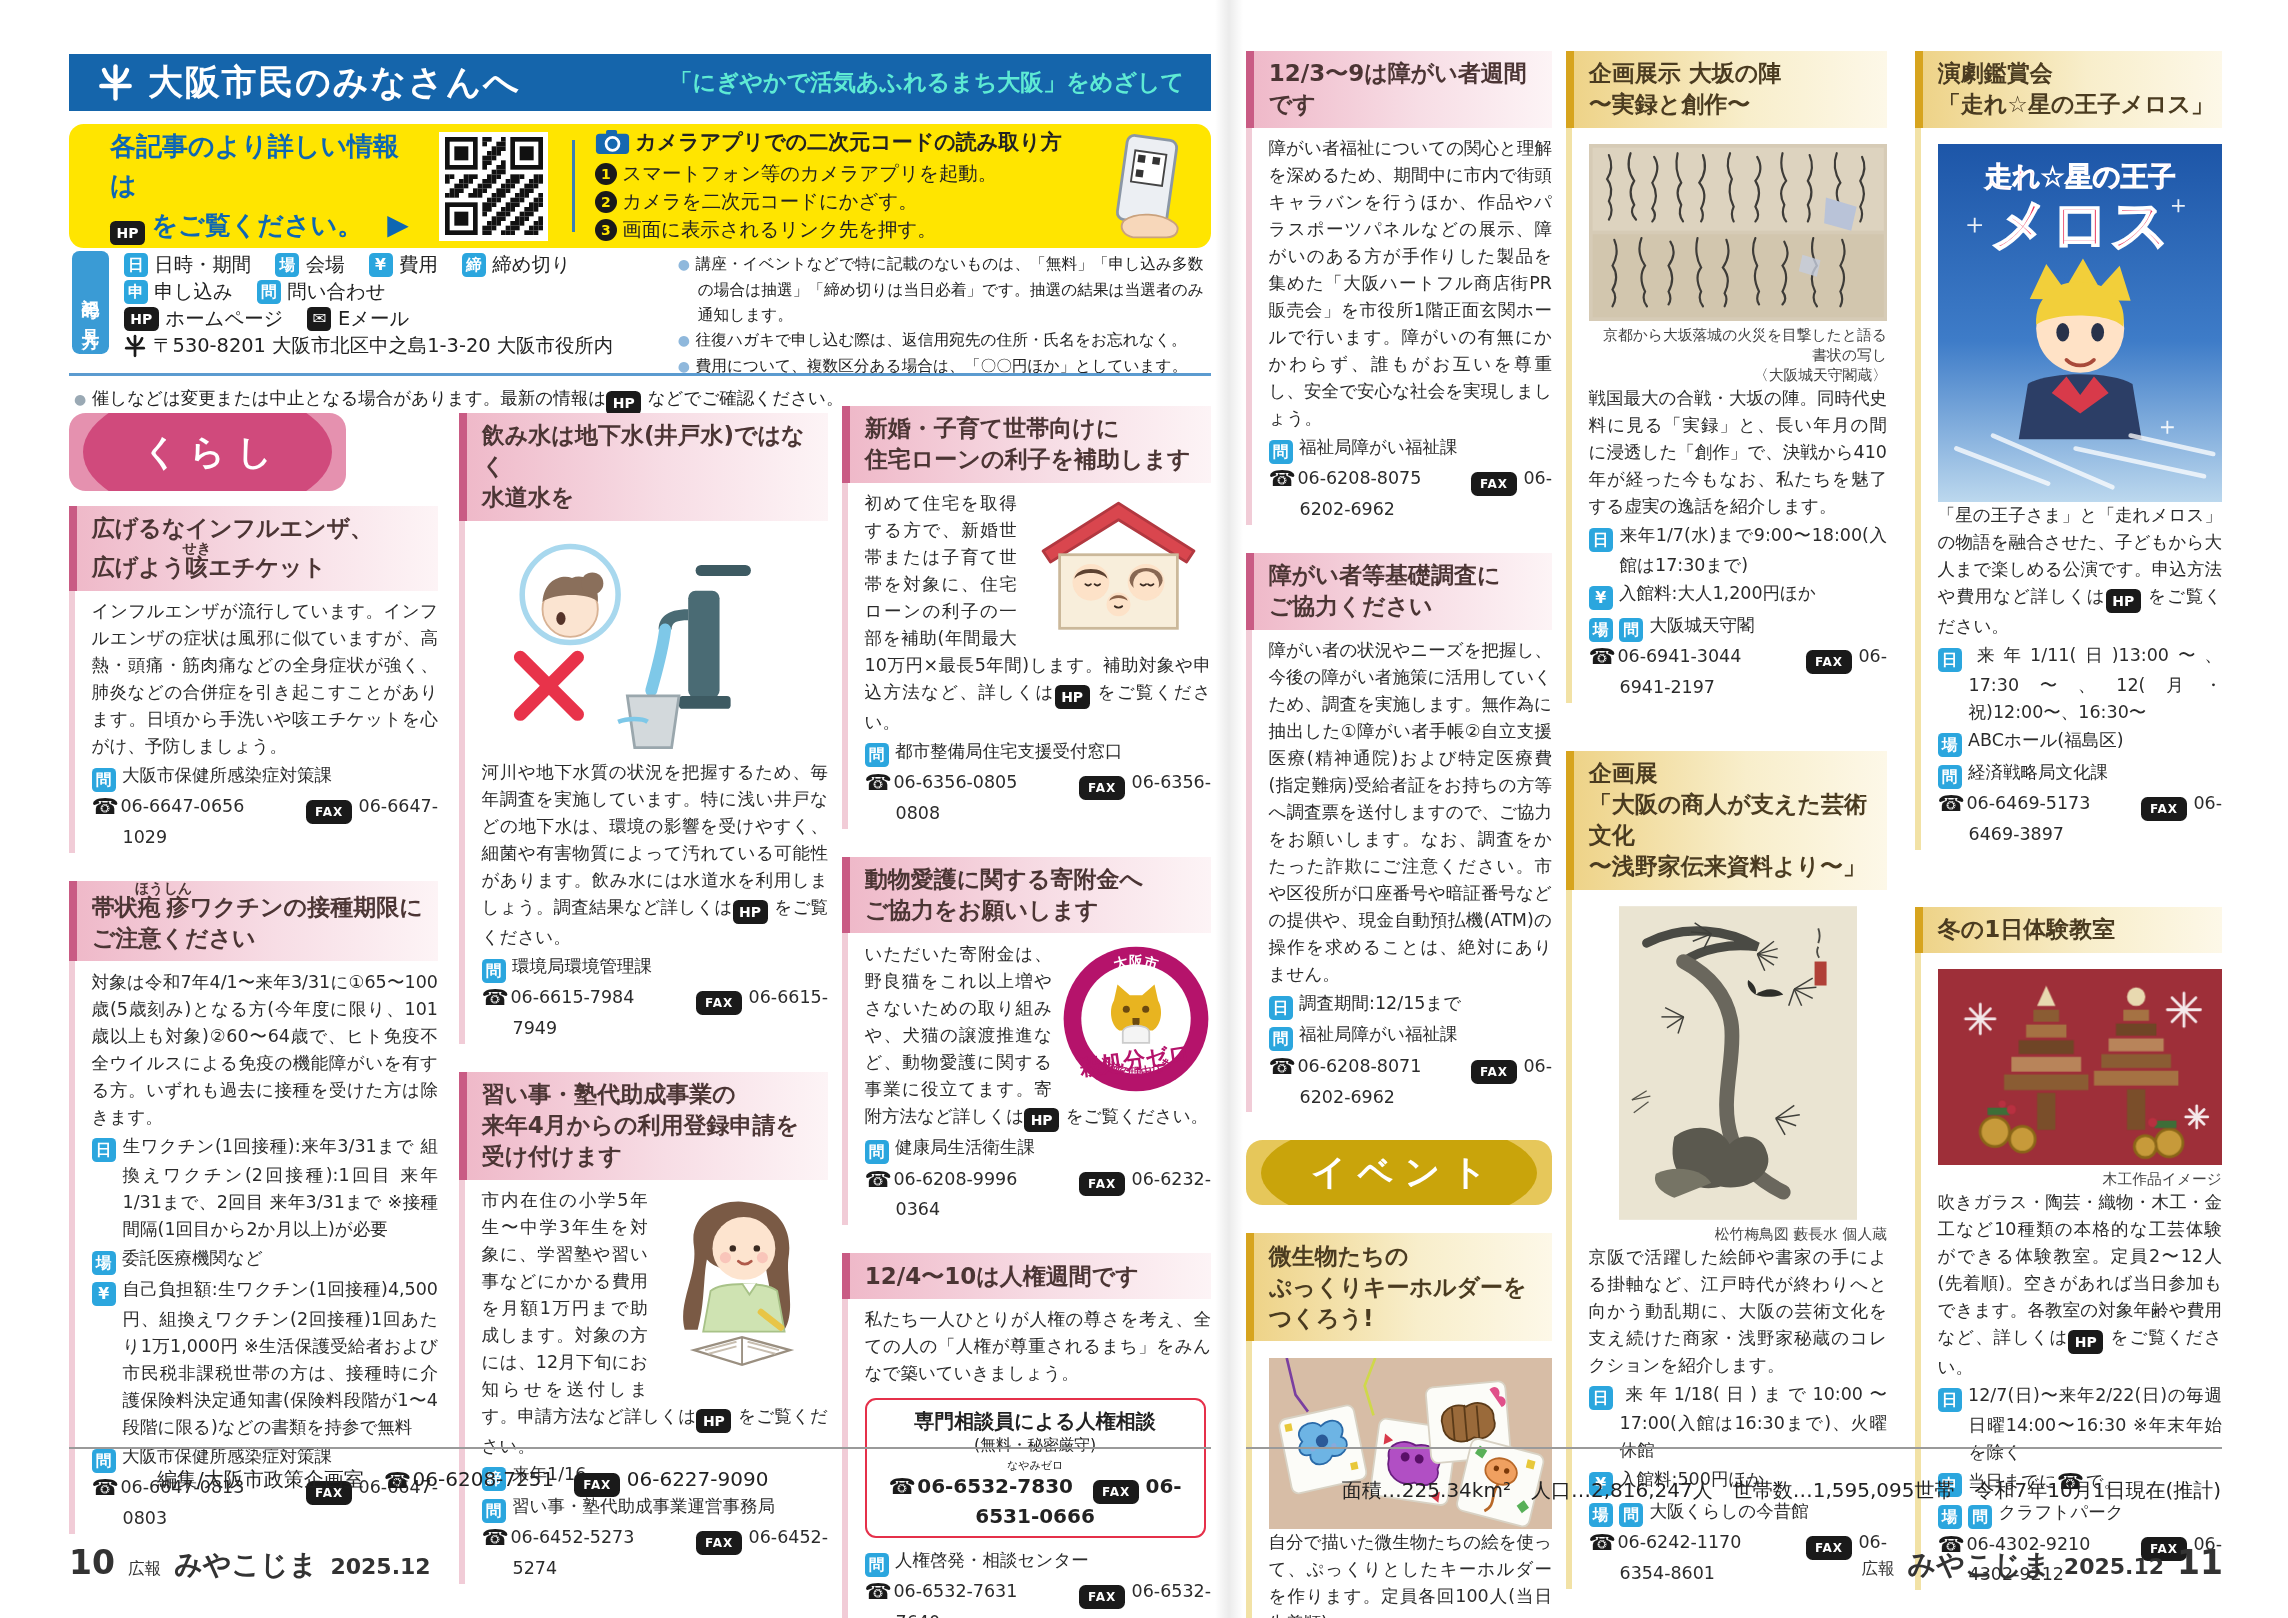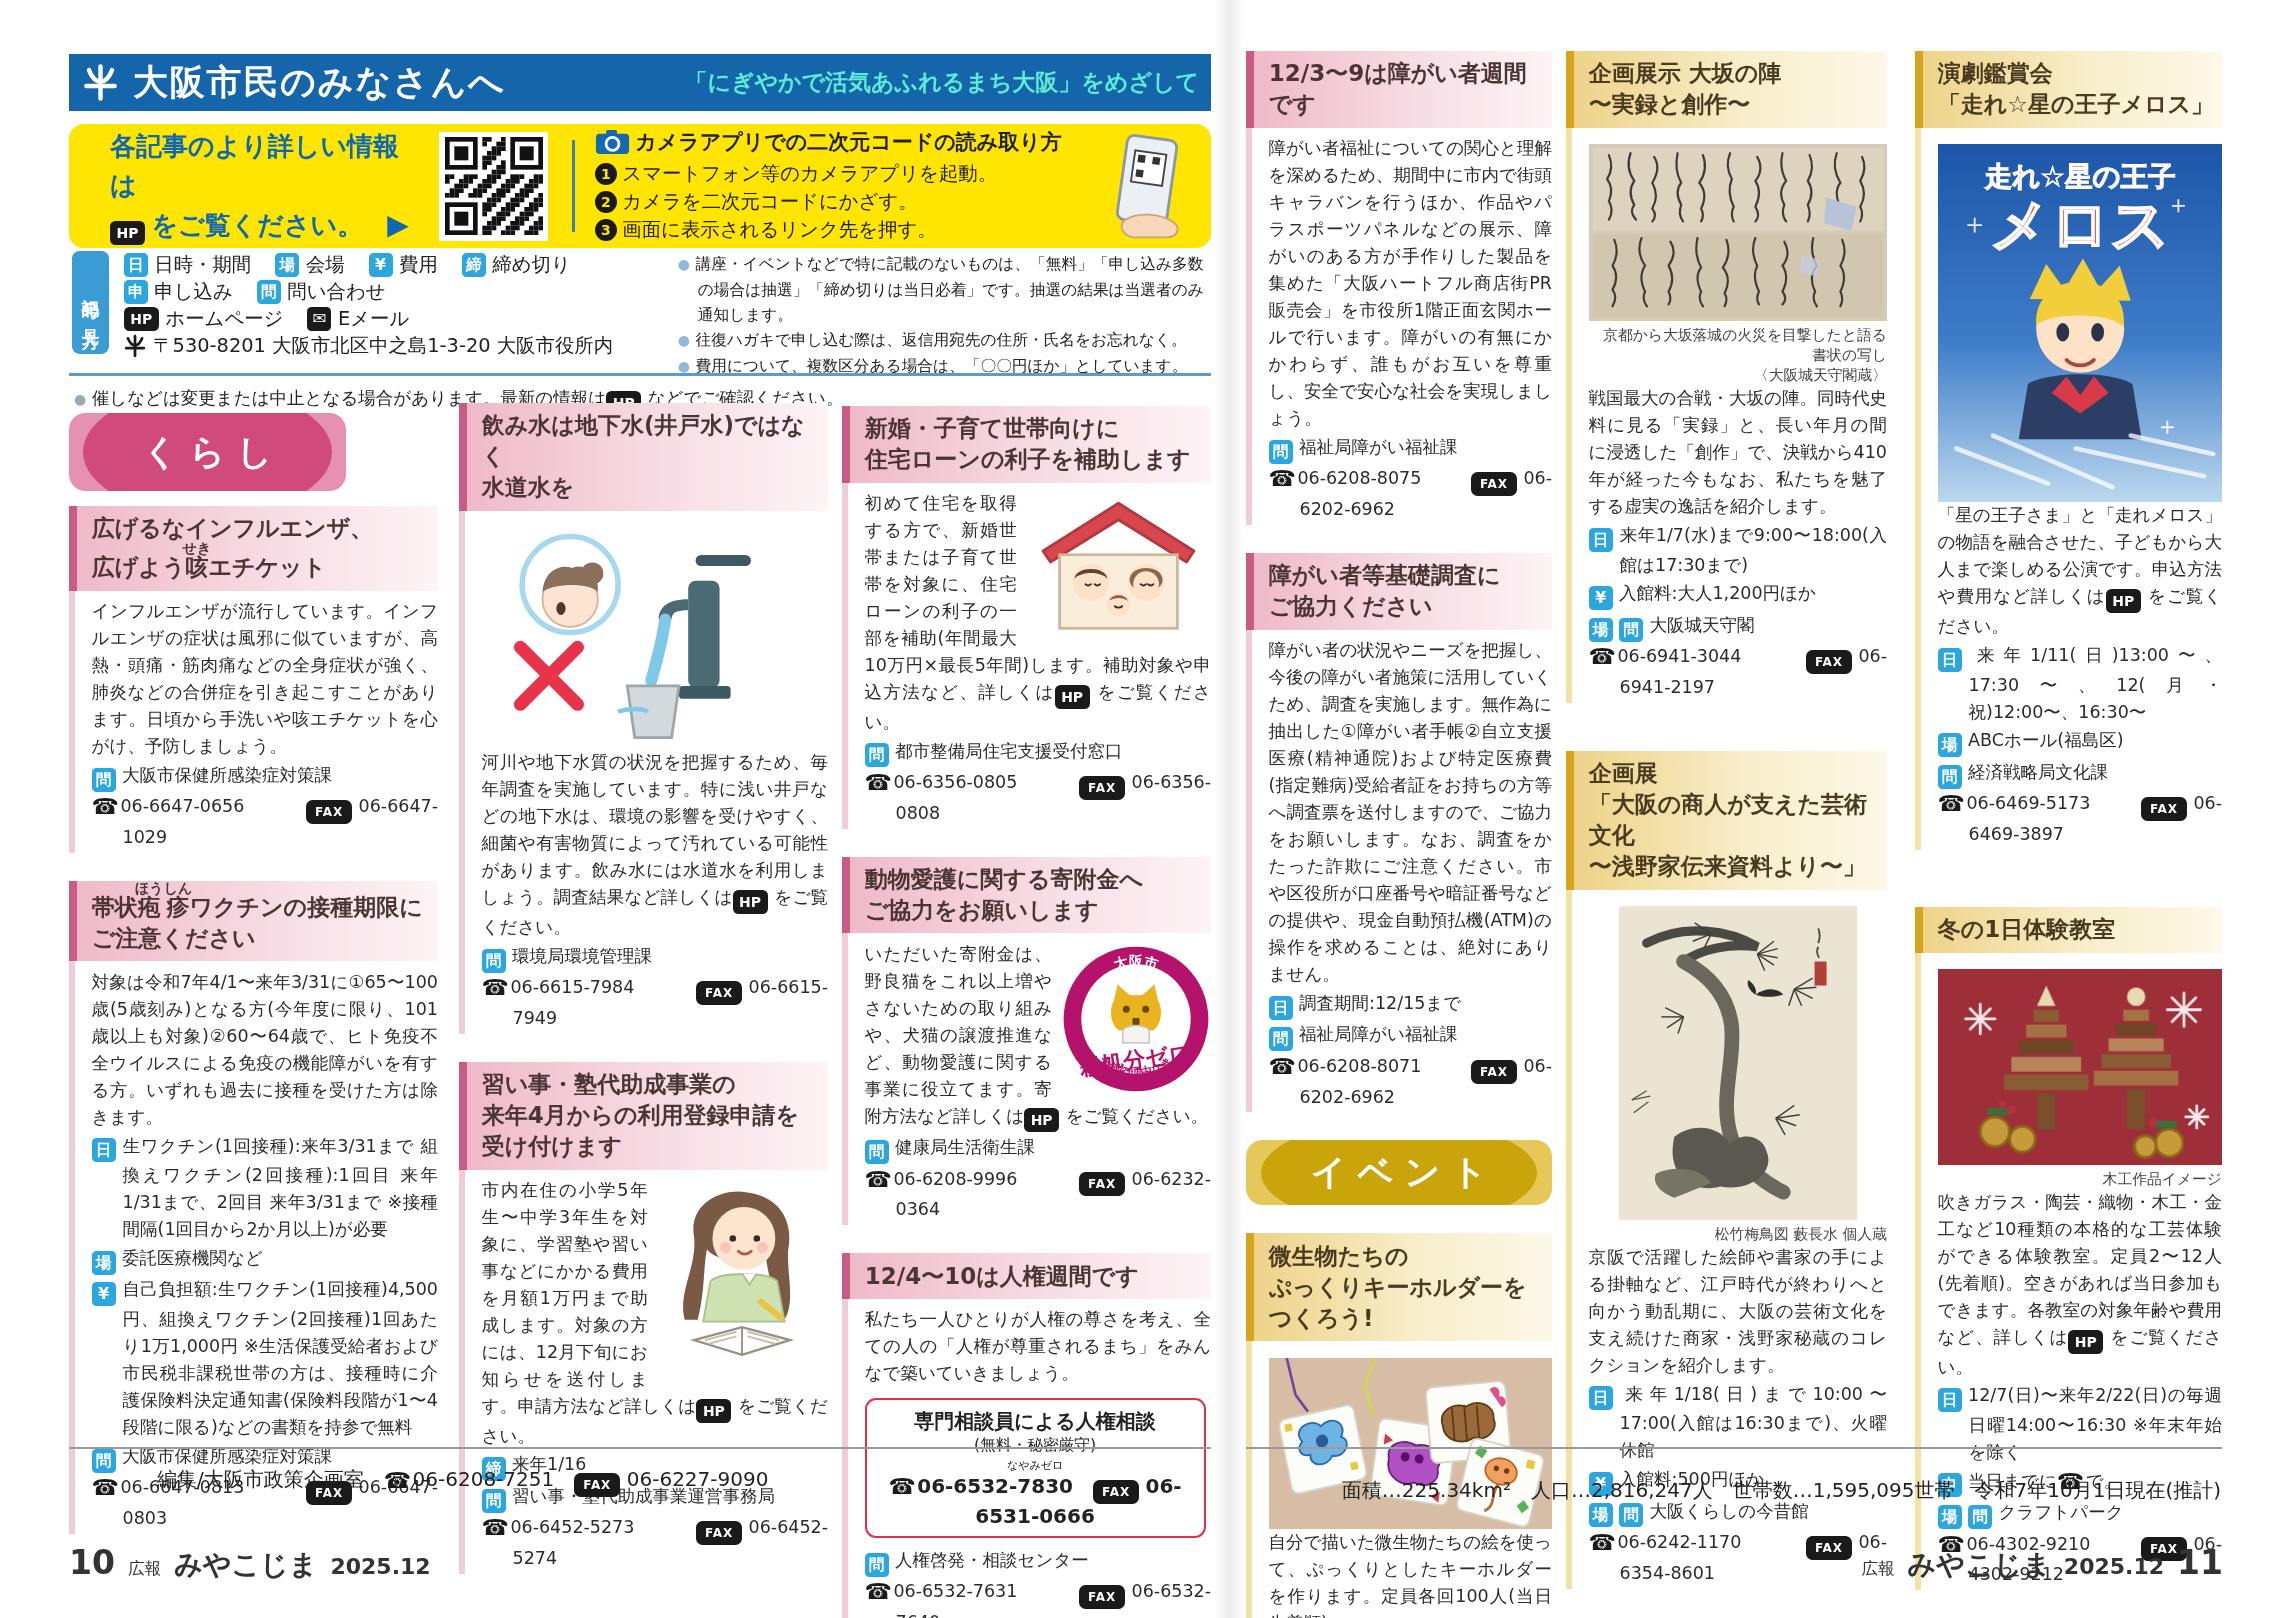--- a/index.html
+++ b/index.html
@@ -1,21 +1,21 @@
 <!DOCTYPE html>
 <html style="font-size:14.8px"><head>
 <meta charset="utf-8">
 <style>
   html,body{margin:0;padding:0;}
   body{width:2289px;height:1619px;position:relative;background:#fff;
        font-family:"DejaVu Sans","Liberation Sans",sans-serif;color:#2b2b2b;}
   .abs{position:absolute;}
   
   .hdr{position:absolute;left:69px;top:54px;width:1142px;height:57px;background:#1565ab;
-       display:flex;align-items:center;padding:0 12px;box-sizing:border-box;}
+       display:flex;align-items:center;padding:0 27px;box-sizing:border-box;}
   .hdr-title{color:#fff;font-size:35px;font-weight:bold;margin-left:13px;letter-spacing:1.8px;}
   .hdr-slogan{color:#5eead4;font-size:23px;font-weight:bold;margin-left:auto;}
   
   .ybox{position:absolute;left:69px;top:124px;width:1142px;height:124px;background:#ffe500;
         border-radius:14.8px;display:flex;align-items:center;box-sizing:border-box;padding:0 13px 0 41px;}
   .ylead{width:305px;color:#0e67b3;font-weight:bold;font-size:26px;line-height:39px;}
   .yarrow{color:#0e67b3;font-size:28px;margin-left:24px;}
   .qr{width:109px;height:109px;background:#fff;padding:5.5px;box-sizing:border-box;margin-left:24px;flex:none;}
   .ydiv{width:2.8px;height:92px;background:#3e7fb5;margin:0 20px 0 24px;flex:none;}
   .yhow{flex:1;}
@@ -369,21 +369,21 @@
           <div class="iline"><span class="ic ic-blue">日</span>生ワクチン(1回接種):来年3/31まで 組換えワクチン(2回接種):1回目 来年1/31まで、2回目 来年3/31まで ※接種間隔(1回目から2か月以上)が必要</div>
           <div class="iline"><span class="ic ic-blue">場</span>委託医療機関など</div>
           <div class="iline"><span class="ic ic-blue">¥</span>自己負担額:生ワクチン(1回接種)4,500円、組換えワクチン(2回接種)1回あたり1万1,000円 ※生活保護受給者および市民税非課税世帯の方は、接種時に介護保険料決定通知書(保険料段階が1〜4段階に限る)などの書類を持参で無料</div>
           <div class="iline"><span class="ic ic-blue">問</span>大阪市保健所感染症対策課</div>
           <div class="iline"><span class="ic ic-tel">☎</span>06-6647-0813　<span class="ic ic-dark ic-fax">FAX</span>06-6647-0803</div>
         </div>
     </div>
   </article>
 </div>
 
-<div class="col" style="left:459px;top:403px;width:369px;">
+<div class="col" style="left:459px;top:413px;width:369px;">
   <article class="art">
     <h2 class="a-t">飲み水は地下水(井戸水)ではなく
 水道水を</h2>
     <div class="a-b">
       <div class="ph center">
         <svg width="332" height="222" viewBox="0 0 360 240">
           <circle cx="88" cy="62" r="52" fill="none" stroke="#a8d8ee" stroke-width="6"></circle>
           <circle cx="88" cy="78" r="30" fill="#fbe4d1" stroke="#d8b294" stroke-width="2"></circle>
           <path d="M58 70 C60 46 78 40 90 44 C106 38 120 52 118 70 C110 60 70 60 58 70 Z" fill="#8a6f5b"></path>
           <circle cx="112" cy="50" r="12" fill="#8a6f5b"></circle>

